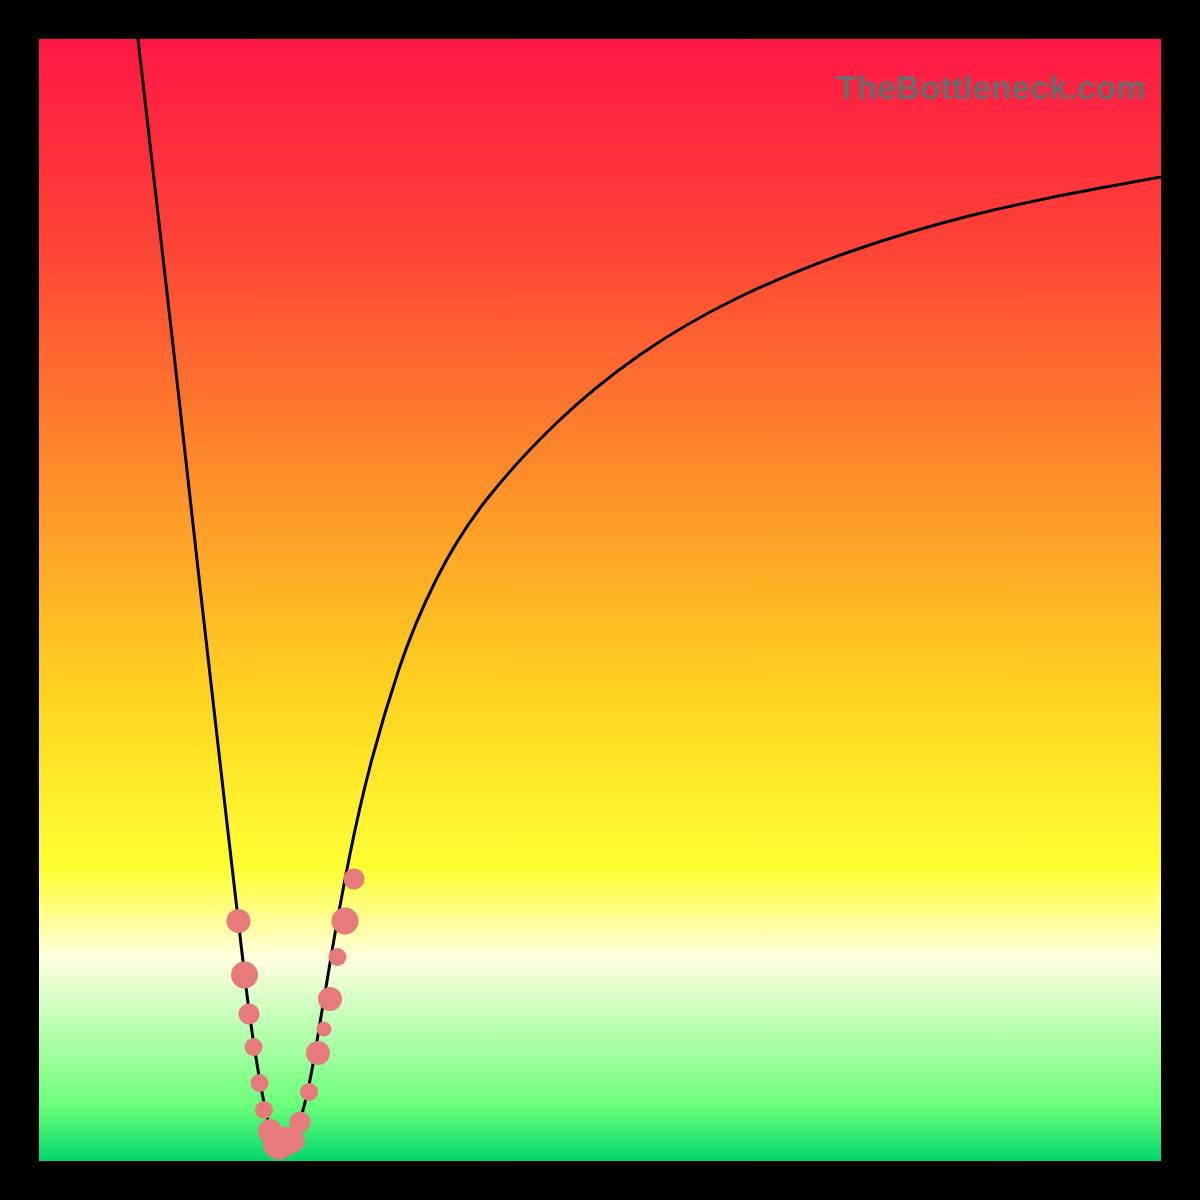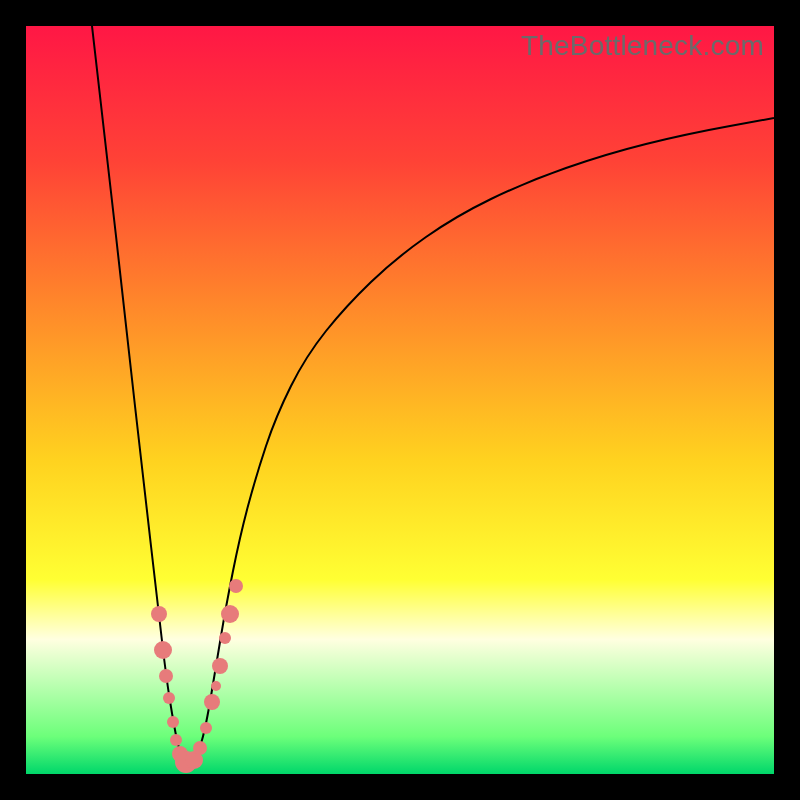--- a/index.html
+++ b/index.html
@@ -22,25 +22,25 @@
     left: 26px; top: 26px;
     width: 748px; height: 748px;
     overflow: hidden;
   }
   .gradient {
     position: absolute;
     left: 0; top: 0; right: 0; bottom: 0;
   }
   .watermark {
     position: absolute;
-    top: 4px;
+    top: 20px;
     right: 10px;
     color: #6b6b6b;
-    font-size: 28px;
-    font-weight: 400;
+    font-size: 22px;
+    font-weight: 700;
     letter-spacing: 0.2px;
   }
   svg.curve {
     position: absolute;
     left: 0; top: 0;
     width: 748px; height: 748px;
   }
 </style>
 </head>
 <body>

